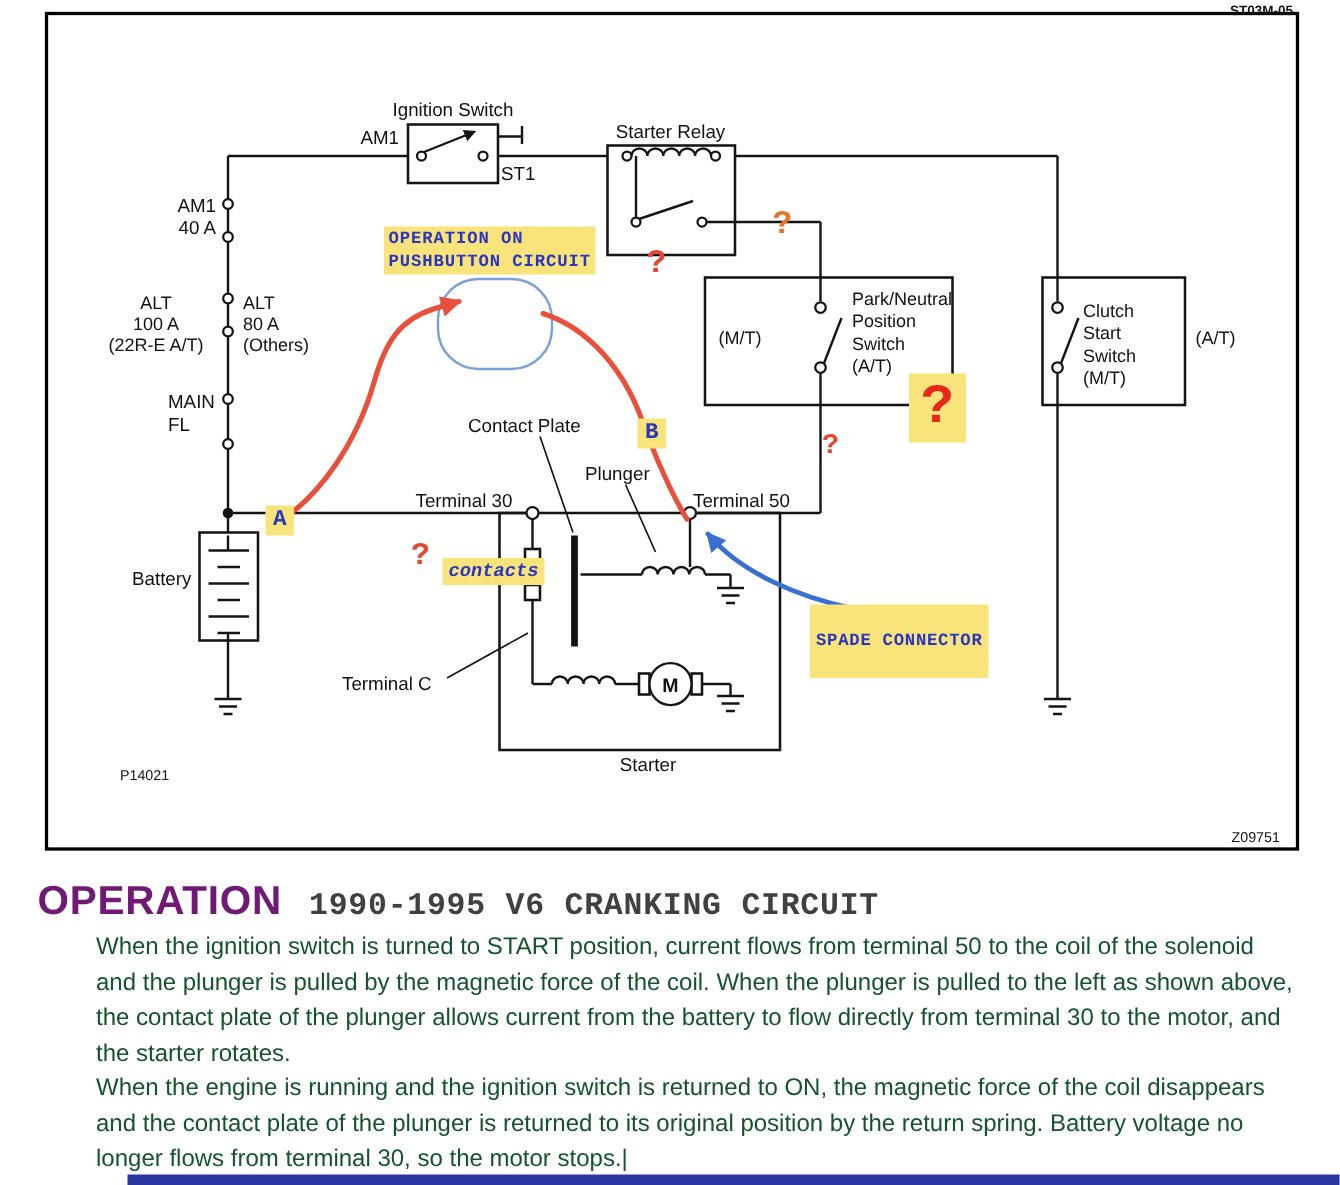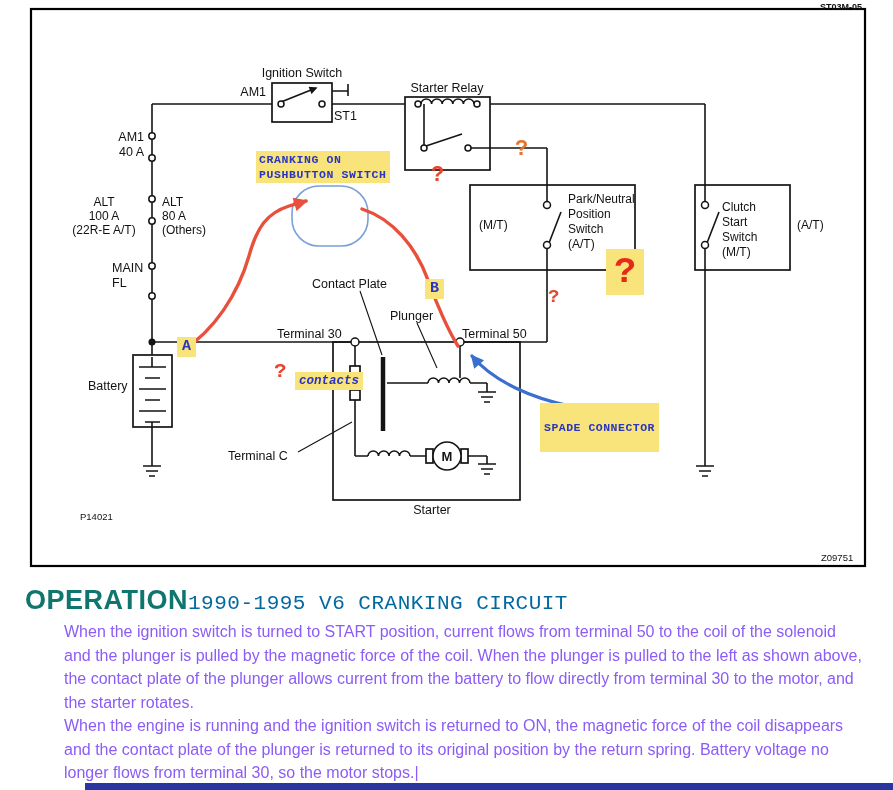--- a/index.html
+++ b/index.html
@@ -19,23 +19,23 @@
   .mark-b{left:425px;top:279px;padding:0 5px;font-size:15px;line-height:20px;}
   .qmark{font-family:"Liberation Mono",monospace;font-weight:bold;color:#e8452e;}
   .q-relay{left:431px;top:163px;font-size:22px;}
   .q-wire{left:515px;top:137px;font-size:22px;color:#e8732c;}
   .q-drop{left:548px;top:286px;font-size:19px;}
   .q-big{left:606px;top:249px;width:38px;height:46px;background:#f8e47a;color:#e82818;font-size:37px;line-height:46px;text-align:center;}
   .q-contacts{left:274px;top:360px;font-size:21px;}
   .contacts-lbl{left:295px;top:372px;padding:1px 4px;font-size:12.5px;line-height:16px;font-style:italic;}
   .spade{left:540px;top:403px;padding:17px 4px;font-size:11.5px;line-height:15px;letter-spacing:0.5px;}
   .op-row{position:absolute;left:25px;top:585px;display:flex;align-items:baseline;}
-  .op-heading{font-size:27px;font-weight:bold;color:#0f766e;letter-spacing:0.5px;}
-  .op-subtitle{font-family:"Liberation Mono",monospace;font-weight:normal;font-size:21px;color:#0369a1;letter-spacing:0.5px;}
-  .op-text{position:absolute;left:64px;top:620px;width:798px;font-size:16px;line-height:23.5px;color:#8b5cf6;}
+  .op-heading{font-size:27px;font-weight:bold;color:#701a75;letter-spacing:0.5px;}
+  .op-subtitle{margin-left:18px;font-family:"Liberation Mono",monospace;font-weight:bold;font-size:21px;color:#404040;letter-spacing:0.5px;}
+  .op-text{position:absolute;left:64px;top:620px;width:798px;font-size:16px;line-height:23.5px;color:#14532d;}
   .op-text p{margin:0;}
   .caret{font-weight:normal;}
   .window-strip{position:absolute;left:85px;top:783px;width:808px;height:7px;background:#2a36a0;}
 </style>
 </head>
 <body>
 
 <div class="page">
 
   <svg width="893" height="568" viewBox="0 0 893 568" style="position:absolute;left:0;top:0;">
@@ -143,22 +143,22 @@
 
     <g fill="none">
       <rect x="292" y="186" width="76" height="60" rx="27" stroke="#7aa0d8" stroke-width="1.6"></rect>
       <path d="M183,350 C214,331 238,294 249,256 C257,227 267,213 289,206 L306,201" stroke="#e8503c" stroke-width="3.4" stroke-linecap="round" marker-end="url(#redArrow)"></path>
       <path d="M362,209 C393,219 416,247 428,280 C436,303 449,332 458,346" stroke="#e8503c" stroke-width="3.4" stroke-linecap="round"></path>
       <path d="M570,406 C532,398 494,382 472,356" stroke="#3a6fd0" stroke-width="3.2" stroke-linecap="round" marker-end="url(#blueArrow)"></path>
     </g>
   </svg>
 
   <div class="ann hl blue-mono momentary">
-    <div>CRANKING ON</div>
-    <div>PUSHBUTTON SWITCH</div>
+    <div>OPERATION ON</div>
+    <div>PUSHBUTTON CIRCUIT</div>
   </div>
   <div class="ann hl blue-mono mark-a">A</div>
   <div class="ann hl blue-mono mark-b">B</div>
   <div class="ann qmark q-relay">?</div>
   <div class="ann qmark q-wire">?</div>
   <div class="ann qmark q-drop">?</div>
   <div class="ann qmark q-big">?</div>
   <div class="ann qmark q-contacts">?</div>
   <div class="ann hl blue-mono contacts-lbl">contacts</div>
   <div class="ann hl blue-mono spade">SPADE CONNECTOR</div>

